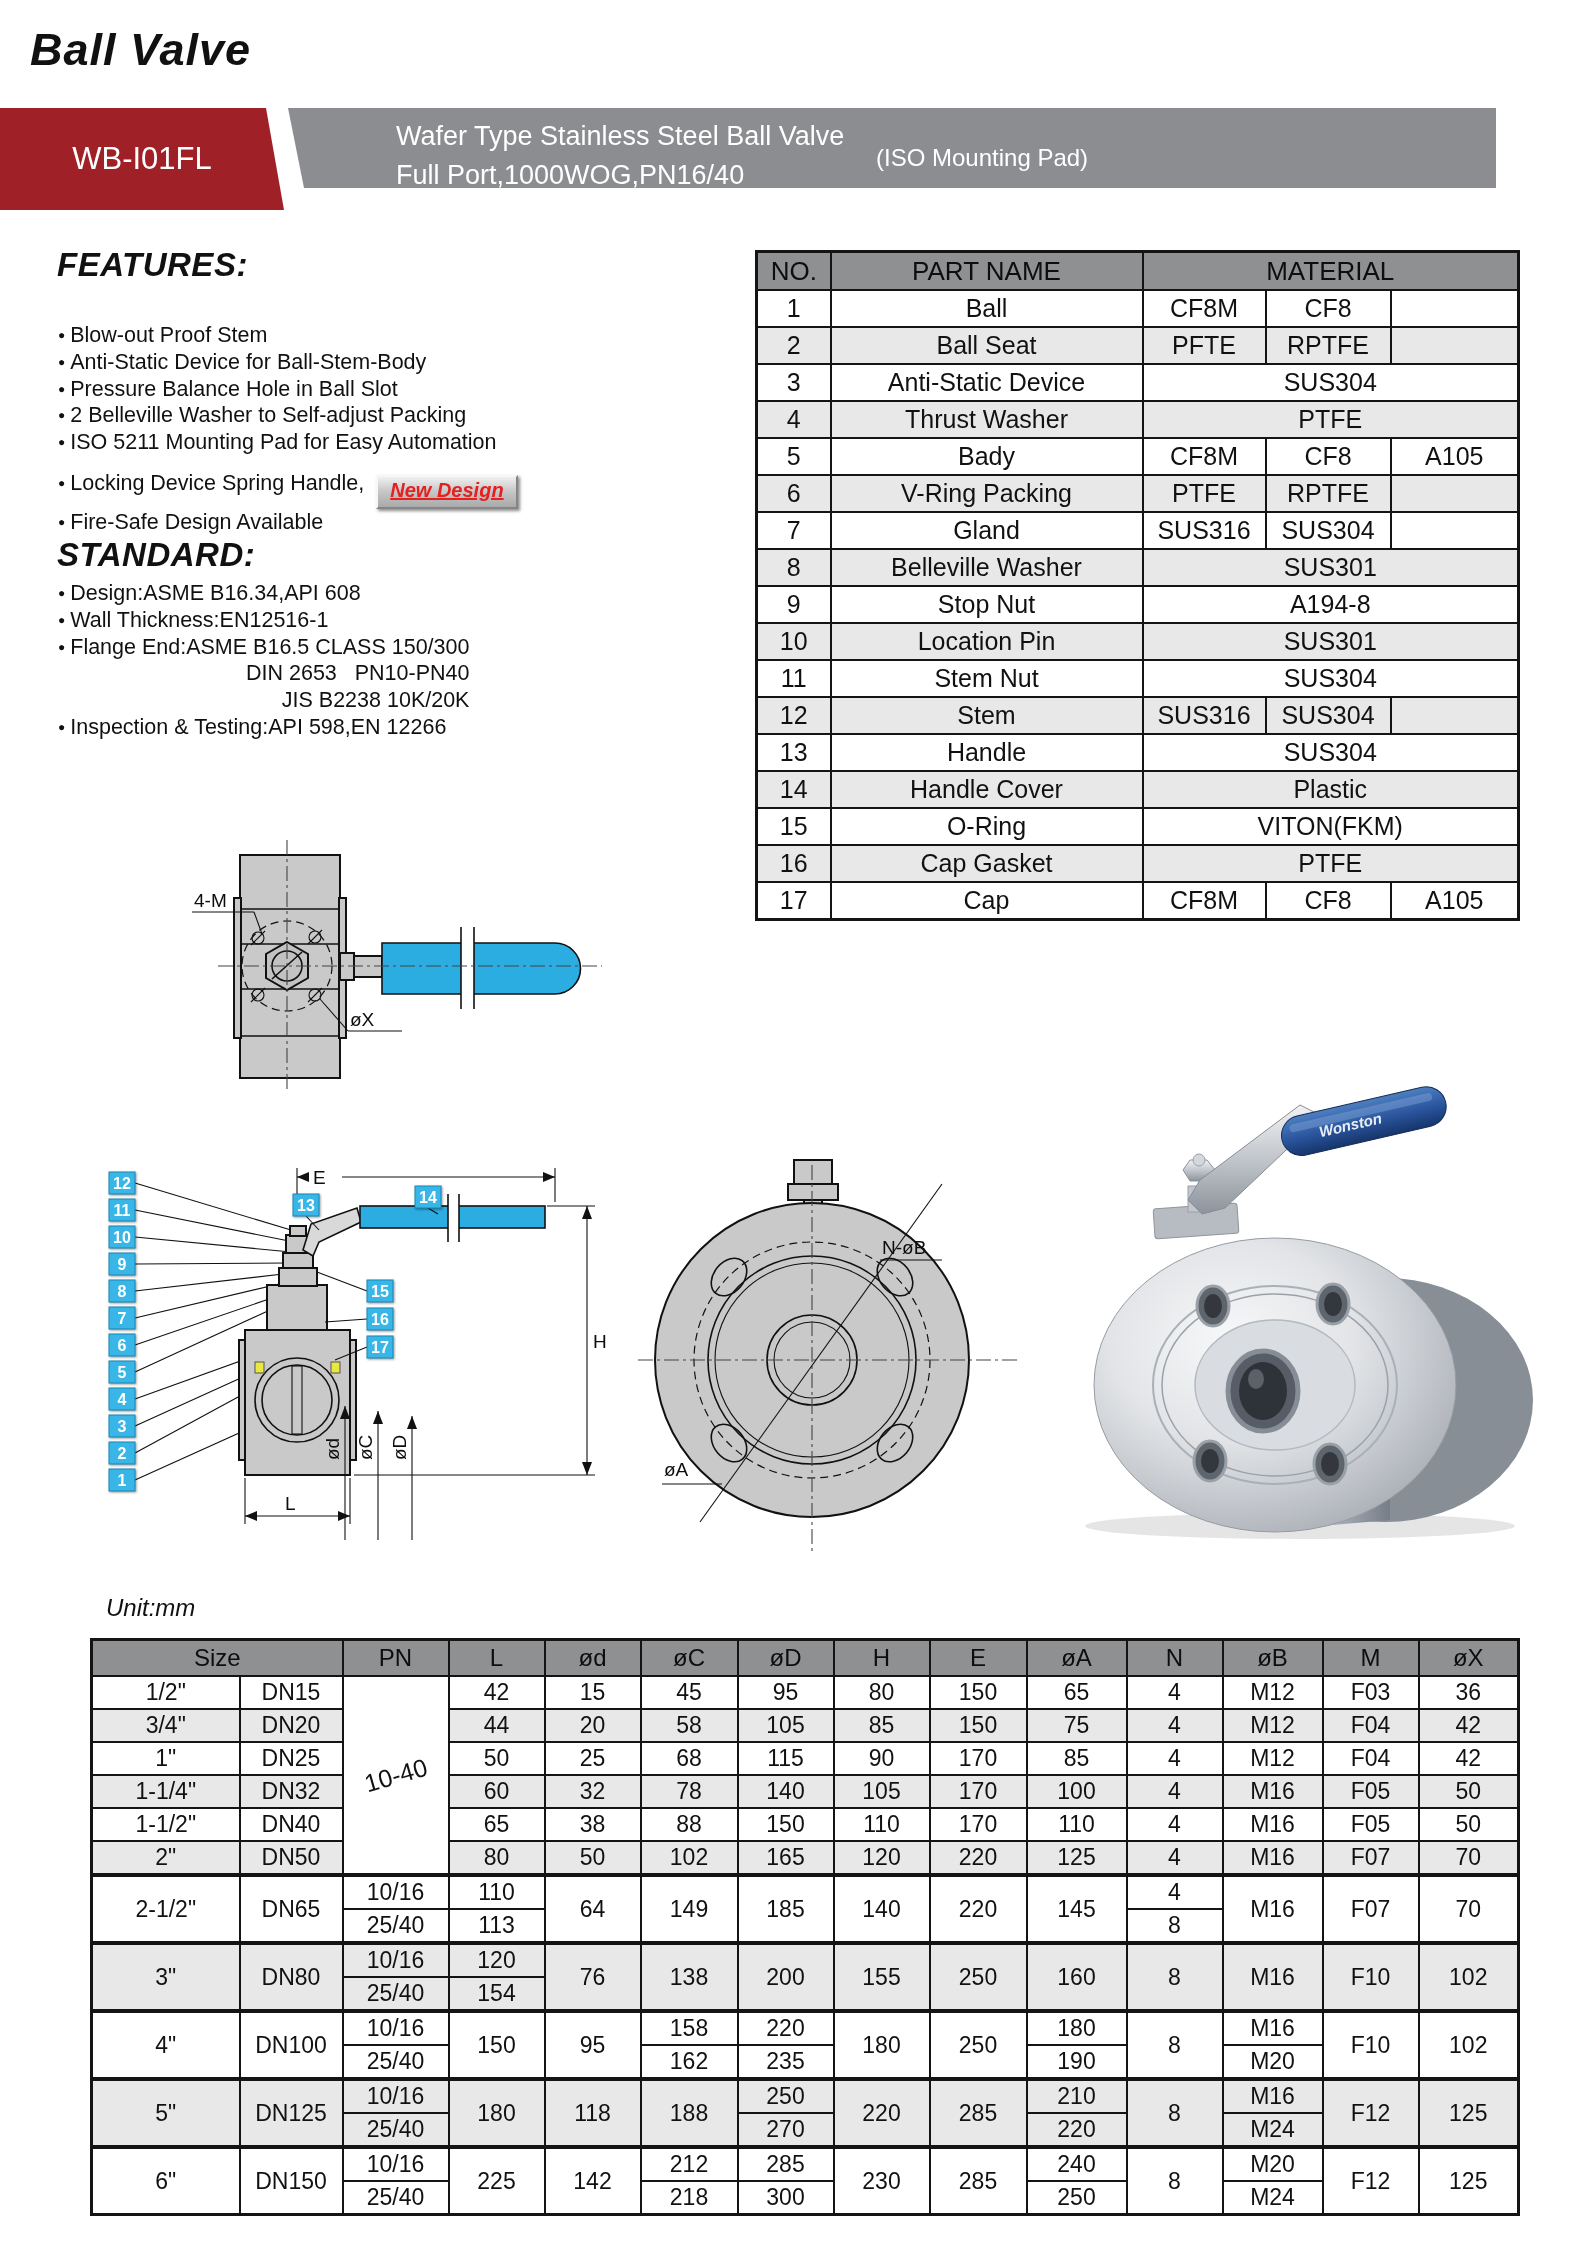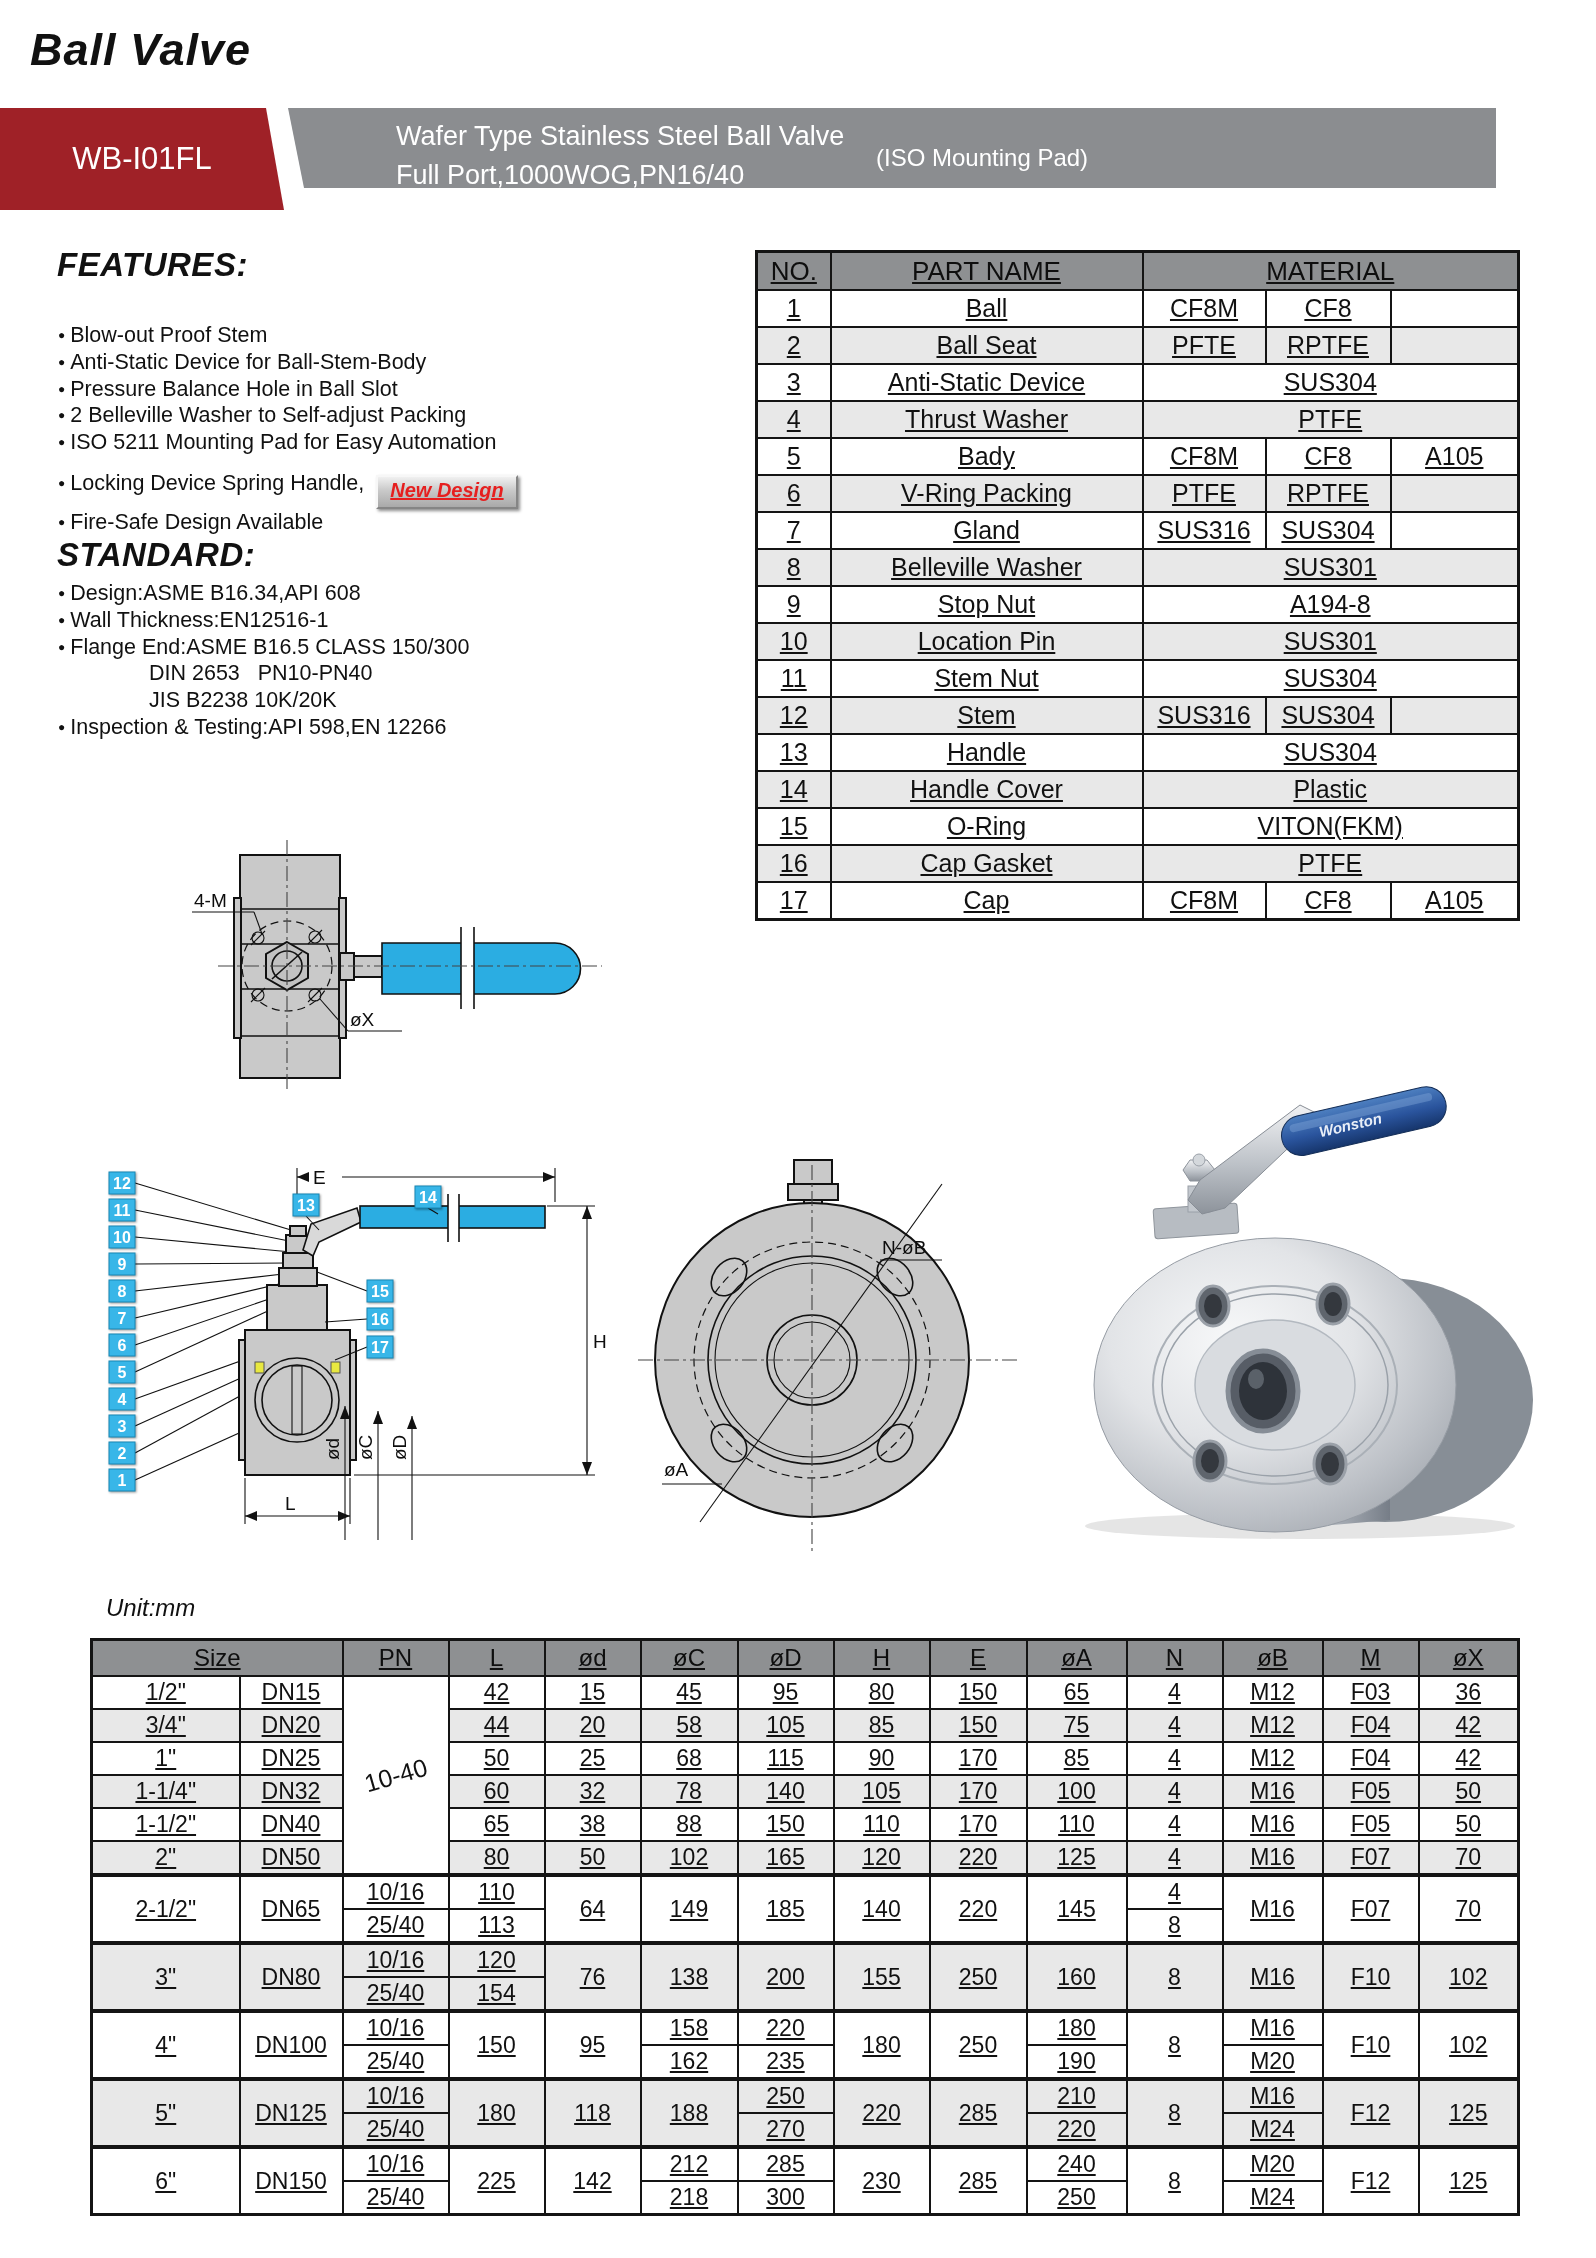--- a/index.html
+++ b/index.html
@@ -15,30 +15,30 @@
   .banner-gray{left:288px;top:108px;width:1208px;height:80px;background:#8b8d90;
                clip-path:polygon(0 0,100% 0,100% 100%,16px 100%);color:#fff;}
   .bt-lines{position:absolute;left:108px;top:9px;font-size:27px;line-height:39px;}
   .bt-note{position:absolute;left:552px;top:36px;font-size:24px;margin-left:36px;}
 
   
   .sec-h{font-size:33px;font-weight:bold;font-style:italic;letter-spacing:.5px;}
   ul.blist{list-style:none;margin:0;padding:0;}
   ul.blist li{font-size:21.5px;line-height:26.8px;white-space:pre;}
   ul.blist li.gap{margin-top:14px;}
-  ul.blist li.indent{margin-left:91px;}
+  ul.blist li.indent{margin-left:68px;text-align:right;}
   ul.blist .dot{font-size:12px;vertical-align:3px;margin-right:5px;}
   .new-design{display:inline-block;margin-left:12px;padding:0 12px 3px;
       background:linear-gradient(180deg,#f0f0f0,#c9c9c9 45%,#a9a9a9);
       border:2px solid;border-color:#f7f7f7 #858585 #858585 #f7f7f7;
       color:#e61f1f;font-weight:bold;font-style:italic;font-size:20px;
       text-decoration:underline;vertical-align:-7px;box-shadow:2px 2px 3px rgba(0,0,0,.45);}
 
   
-  table{border-collapse:collapse;table-layout:fixed;text-decoration:underline;}
+  table{border-collapse:collapse;table-layout:fixed;}
   td,th{border:2px solid #141414;text-align:center;vertical-align:middle;padding:0;overflow:hidden;}
   thead th{background:#8e9092;color:#0e0e0e;font-weight:normal;}
   tr.shade td{background:#e8e8e8;}
 
   #parts-table{left:755px;top:250px;width:762px;border:3px solid #141414;}
   #parts-table th{height:36px;font-size:26px;}
   #parts-table td{height:35px;font-size:25px;}
 
   #dim-table{left:90px;top:1638px;width:1427px;border:3px solid #141414;}
   #dim-table th{height:34px;font-size:24px;}

